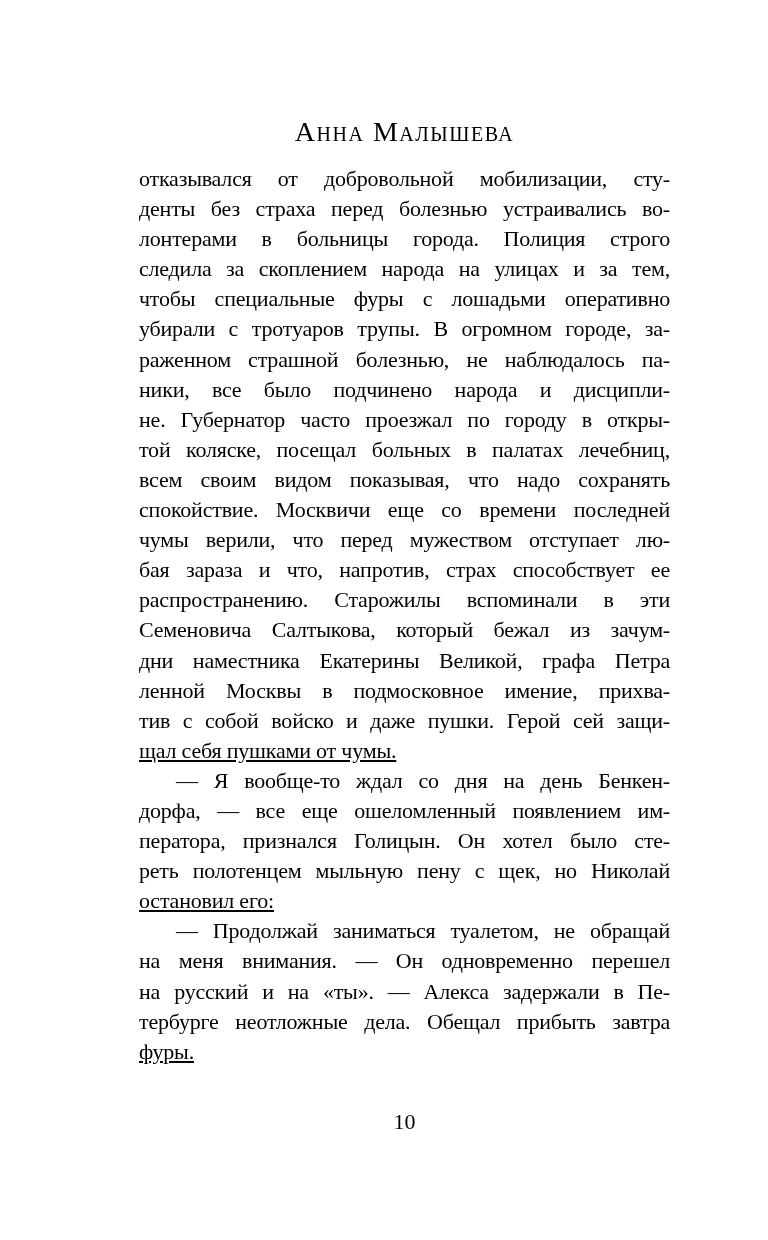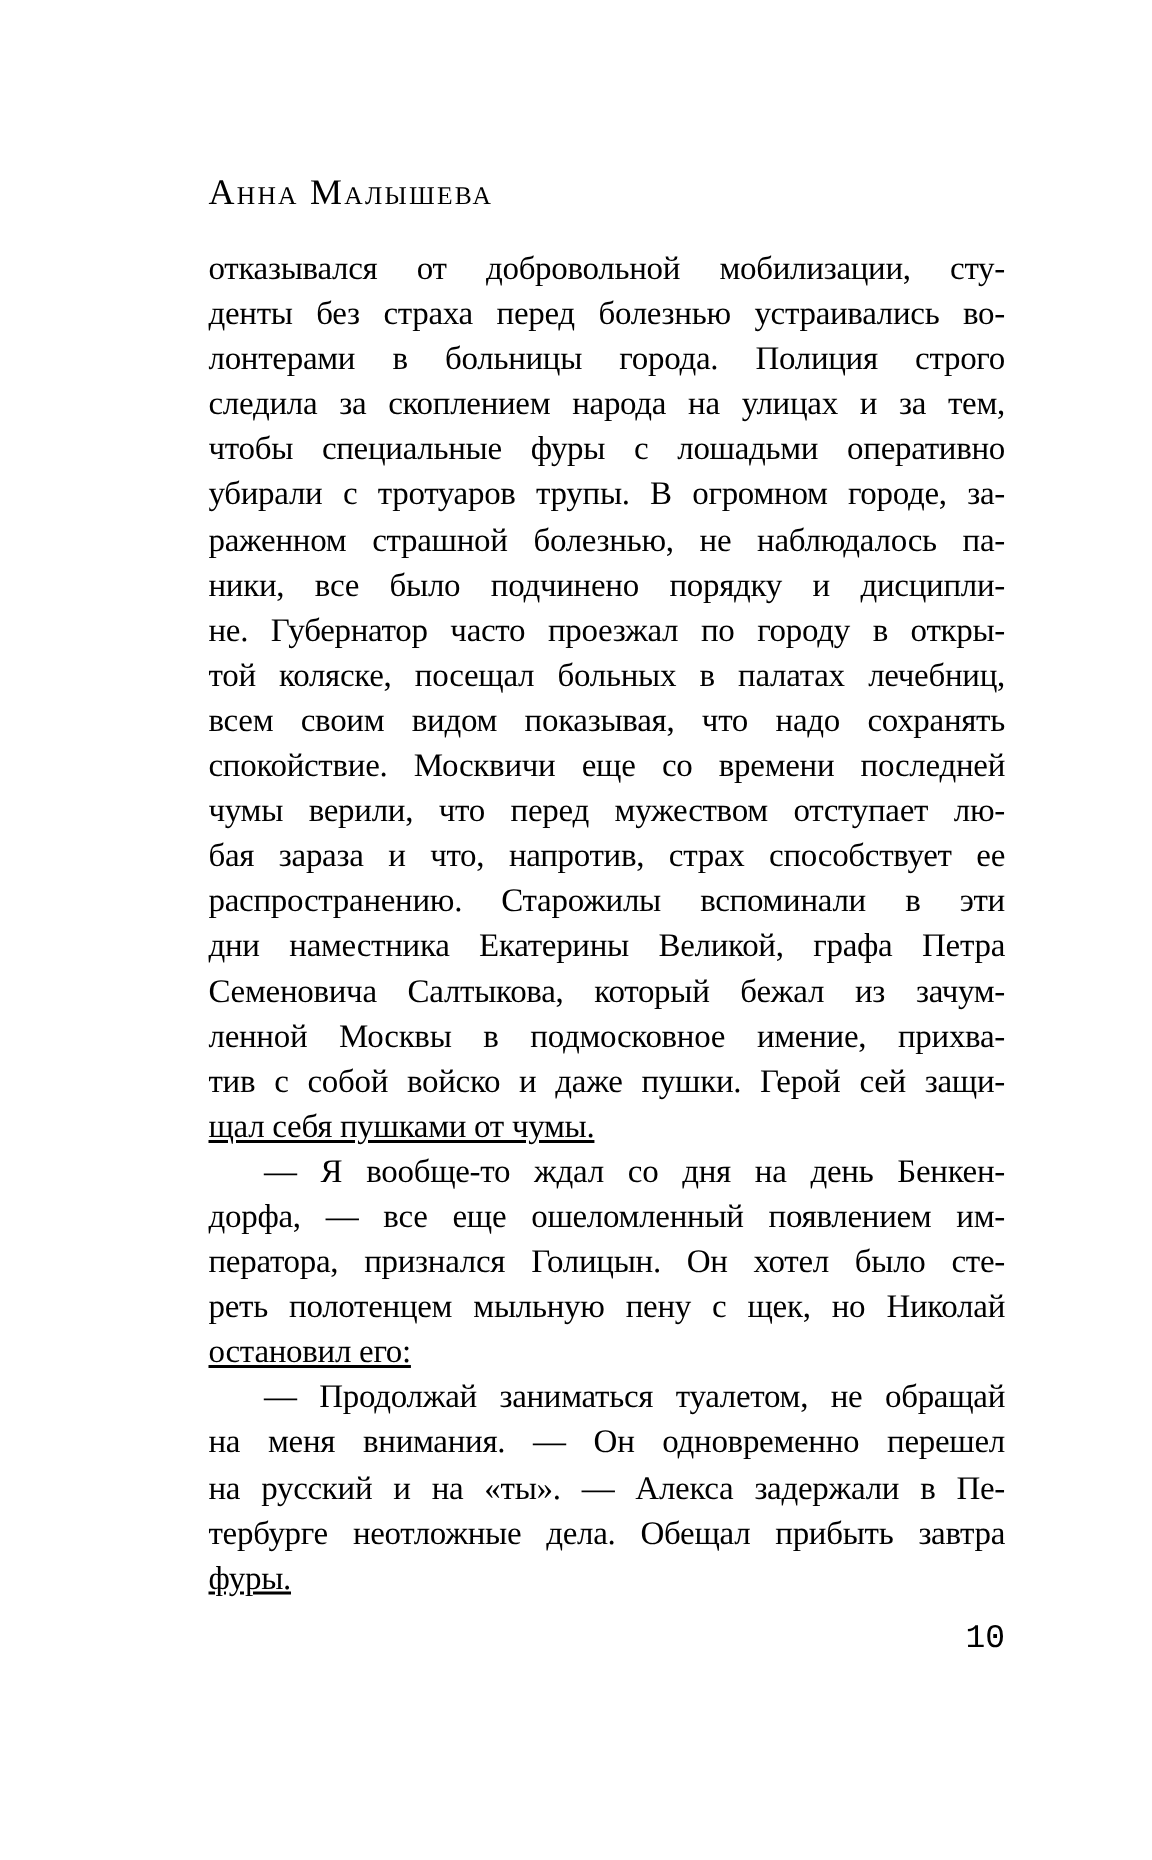--- a/index.html
+++ b/index.html
@@ -19,22 +19,23 @@
     background: var(--bg);
     color: var(--ink);
     font-family: "Liberation Serif", "DejaVu Serif", serif;
     overflow: hidden;
   }
   .running-head {
     position: absolute;
     top: 116px;
     left: 139px;
     width: 531px;
+    text-align: center;
     font-variant: small-caps;
-    font-size: 24px;
+    font-size: 28px;
     letter-spacing: 1.5px;
     color: var(--ink);
   }
   .text-block {
     position: absolute;
     top: 164px;
     left: 139px;
     width: 531px;
     font-size: 22px;
     line-height: 30.1px;
@@ -49,54 +50,53 @@
   .para .line.last {
     text-align-last: left;
     text-decoration: underline;
   }
   .para.p-indent .line:first-child {
     text-indent: 37px;
     font-family: Liberation Serif, serif;
   }
   .page-number {
     position: absolute;
-    top: 1080px;
+    top: 1109px;
     left: 139px;
     width: 531px;
-    text-align: right;
+    text-align: center;
     font-size: 22px;
     color: var(--ink);
-    font-family: Liberation Mono, monospace;
   }
 </style>
 </head>
 <body>
 
 <div class="page">
   <div class="running-head">Анна Малышева</div>
 
   <div class="text-block">
       <div class="para">
         <div class="line">отказывался от добровольной мобилизации, сту-</div>
         <div class="line">денты без страха перед болезнью устраивались во-</div>
         <div class="line">лонтерами в больницы города. Полиция строго</div>
         <div class="line">следила за скоплением народа на улицах и за тем,</div>
         <div class="line">чтобы специальные фуры с лошадьми оперативно</div>
         <div class="line">убирали с тротуаров трупы. В огромном городе, за-</div>
         <div class="line">раженном страшной болезнью, не наблюдалось па-</div>
-        <div class="line">ники, все было подчинено порядку и дисципли-</div>
+        <div class="line">ники, все было подчинено народа и дисципли-</div>
         <div class="line">не. Губернатор часто проезжал по городу в откры-</div>
         <div class="line">той коляске, посещал больных в палатах лечебниц,</div>
         <div class="line">всем своим видом показывая, что надо сохранять</div>
         <div class="line">спокойствие. Москвичи еще со времени последней</div>
         <div class="line">чумы верили, что перед мужеством отступает лю-</div>
         <div class="line">бая зараза и что, напротив, страх способствует ее</div>
         <div class="line">распространению. Старожилы вспоминали в эти</div>
+        <div class="line">Семеновича Салтыкова, который бежал из зачум-</div>
         <div class="line">дни наместника Екатерины Великой, графа Петра</div>
-        <div class="line">Семеновича Салтыкова, который бежал из зачум-</div>
         <div class="line">ленной Москвы в подмосковное имение, прихва-</div>
         <div class="line">тив с собой войско и даже пушки. Герой сей защи-</div>
         <div class="line last">щал себя пушками от чумы.</div>
       </div>
       <div class="para p-indent">
         <div class="line">— Я вообще-то ждал со дня на день Бенкен-</div>
         <div class="line">дорфа, — все еще ошеломленный появлением им-</div>
         <div class="line">ператора, признался Голицын. Он хотел было сте-</div>
         <div class="line">реть полотенцем мыльную пену с щек, но Николай</div>
         <div class="line last">остановил его:</div>

